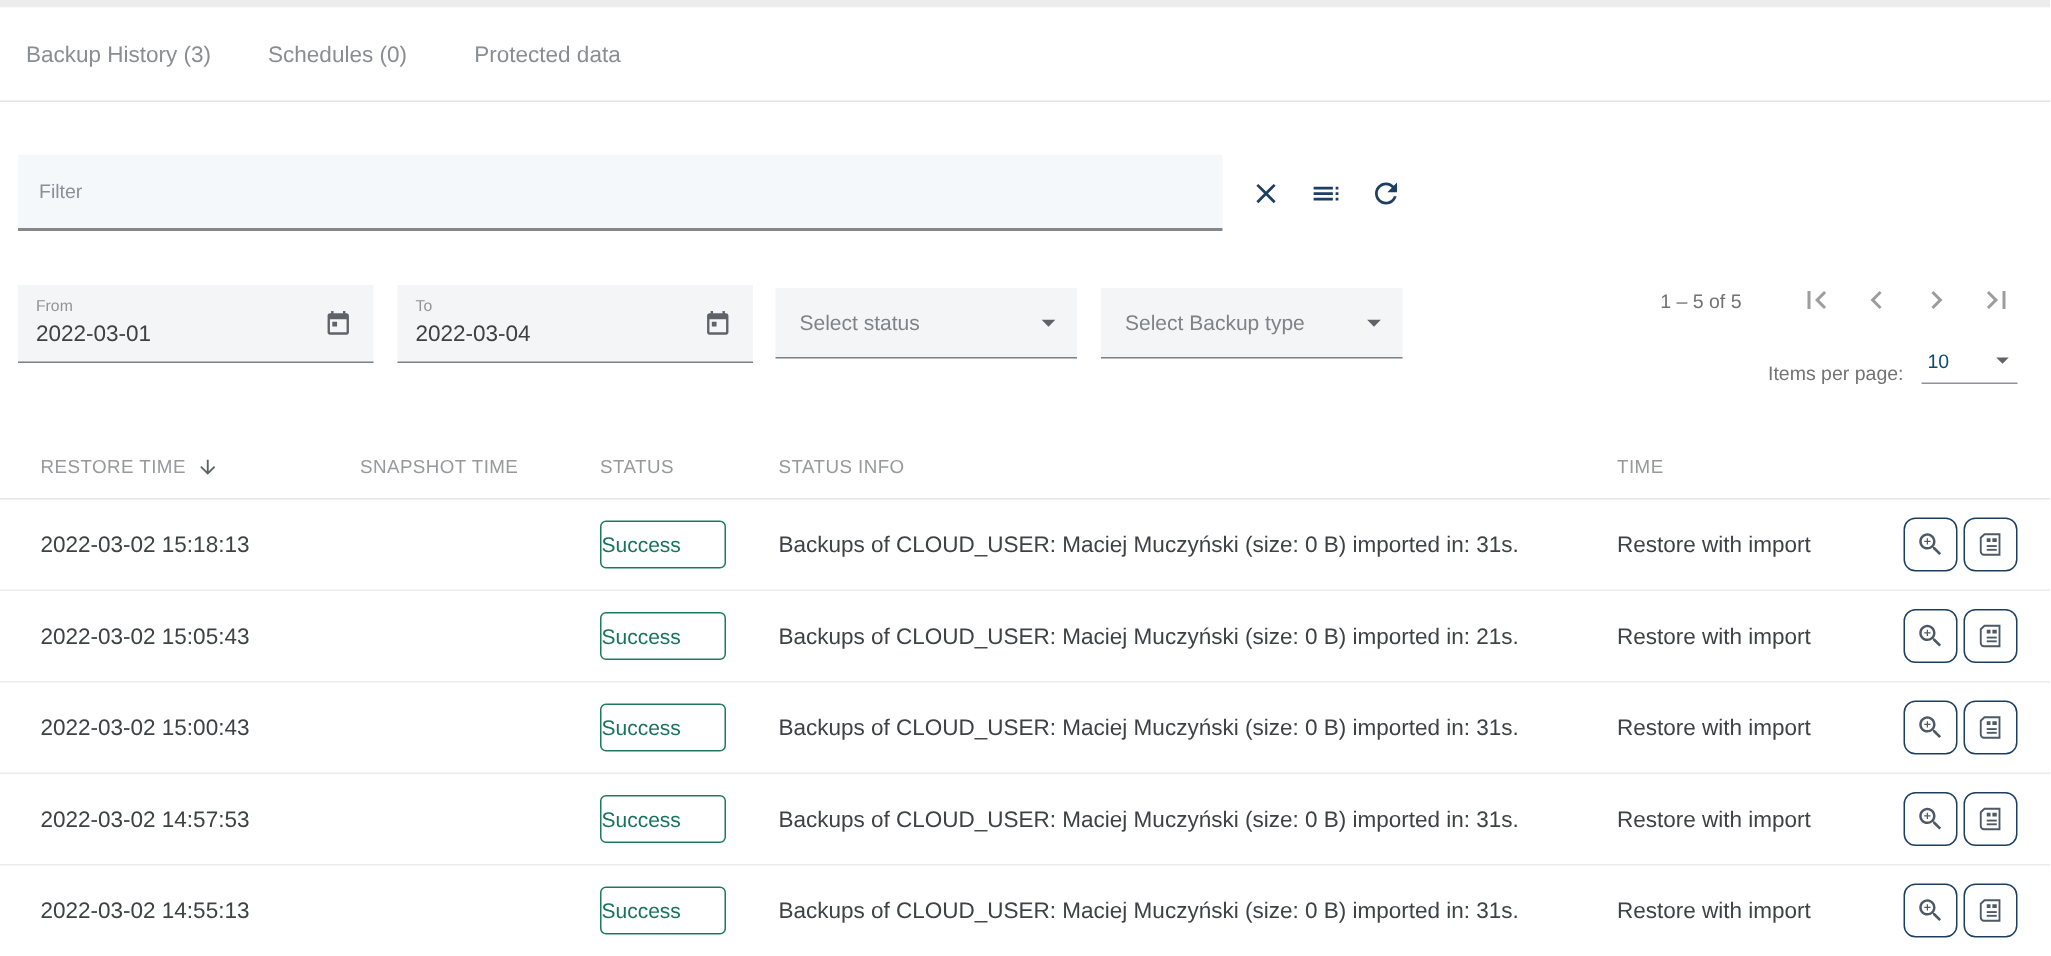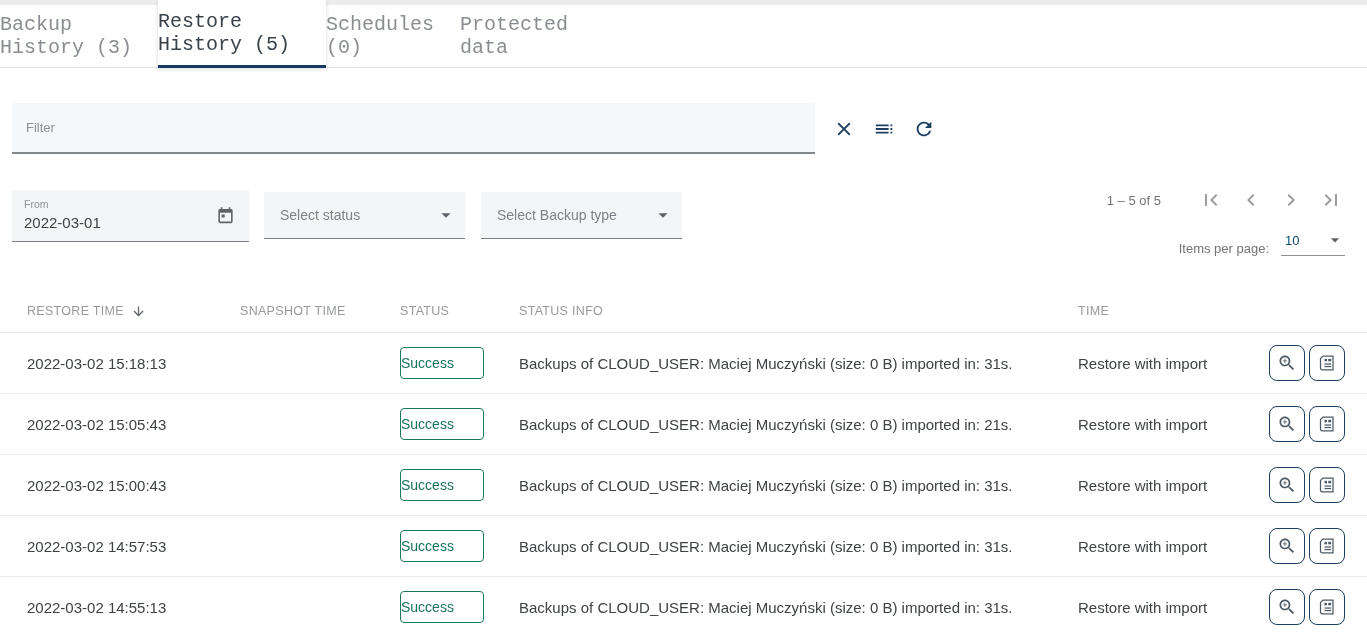--- a/index.html
+++ b/index.html
@@ -2,21 +2,21 @@
 <html><head>
 <meta charset="utf-8">
 <style>
   * { box-sizing: border-box; }
   body { margin:0; background:#fff; font-family:"Liberation Sans", sans-serif; }
   .page { position:relative; width:1367px; height:637px; overflow:hidden; background:#fff; }
 
   
   .top-strip { position:absolute; top:0; left:0; width:100%; height:5px; background:#ececec; z-index:1; }
   .tabbar { position:absolute; top:5px; left:0; right:0; height:63px; background:#fff; border-bottom:1px solid #e2e2e2; display:flex; z-index:2; }
-  .tab { display:flex; align-items:center; justify-content:center; font-size:20px; color:#8a8d91; cursor:pointer; height:100%;font-family:Liberation Mono, monospace; }
+  .tab { display:flex; align-items:center; justify-content:center; font-size:15px; color:#8a8d91; cursor:pointer; height:100%; }
   .tab-1 { width:158px; } .tab-2 { width:168px; } .tab-3 { width:134px; } .tab-4 { width:146px; }
   .tab.active { margin-top:-5px; height:68px; background:#fff; color:#39424a; font-weight:500;
                 box-shadow:0 1px 4px rgba(0,0,0,.15); border-bottom:3px solid #173a5e; z-index:3; }
 
   
   .toolbar { position:absolute; top:103px; left:12px; display:flex; align-items:center; z-index:1; }
   .filter-input { width:803px; height:51px; background:#f5f8fa; border:none; border-bottom:2px solid #84878b;
                   padding:0 14px; font-size:13px; color:#3f4245; font-family:"Liberation Sans", sans-serif; outline:none; }
   .filter-input::placeholder { color:#8b9094; }
   .icon-btn { background:none; border:none; padding:0; margin-left:18px; width:22px; height:22px; cursor:pointer;
@@ -114,21 +114,20 @@
       <rect x="9" y="15.5" width="8" height="1.5"></rect>
     </symbol>
 </svg>
 
 <div class="page">
 
   <div class="top-strip"></div>
 
   <div class="tabbar">
     <div class="tab tab-1">Backup History (3)</div>
-    <div class="tab tab-2 active">Restore History (5)</div>
     <div class="tab tab-3">Schedules (0)</div>
     <div class="tab tab-4">Protected data</div>
   </div>
 
   <div class="toolbar">
     <input class="filter-input" type="text" placeholder="Filter" style="">
     <button class="icon-btn">
       <svg>
           <use href="#ic-close"></use>
         </svg>
@@ -146,20 +145,27 @@
   </div>
 
   <div class="filters">
     <div class="field from">
       <div class="flabel">From</div>
       <div class="fvalue">2022-03-01</div>
       <svg class="cal">
           <use href="#ic-calendar"></use>
         </svg>
     </div>
+    <div class="field to">
+      <div class="flabel">To</div>
+      <div class="fvalue">2022-03-04</div>
+      <svg class="cal">
+          <use href="#ic-calendar"></use>
+        </svg>
+    </div>
     <div class="select status">
       <span>Select status</span>
       <svg class="caret">
           <use href="#ic-caret"></use>
         </svg>
     </div>
     <div class="select btype">
       <span>Select Backup type</span>
       <svg class="caret">
           <use href="#ic-caret"></use>

